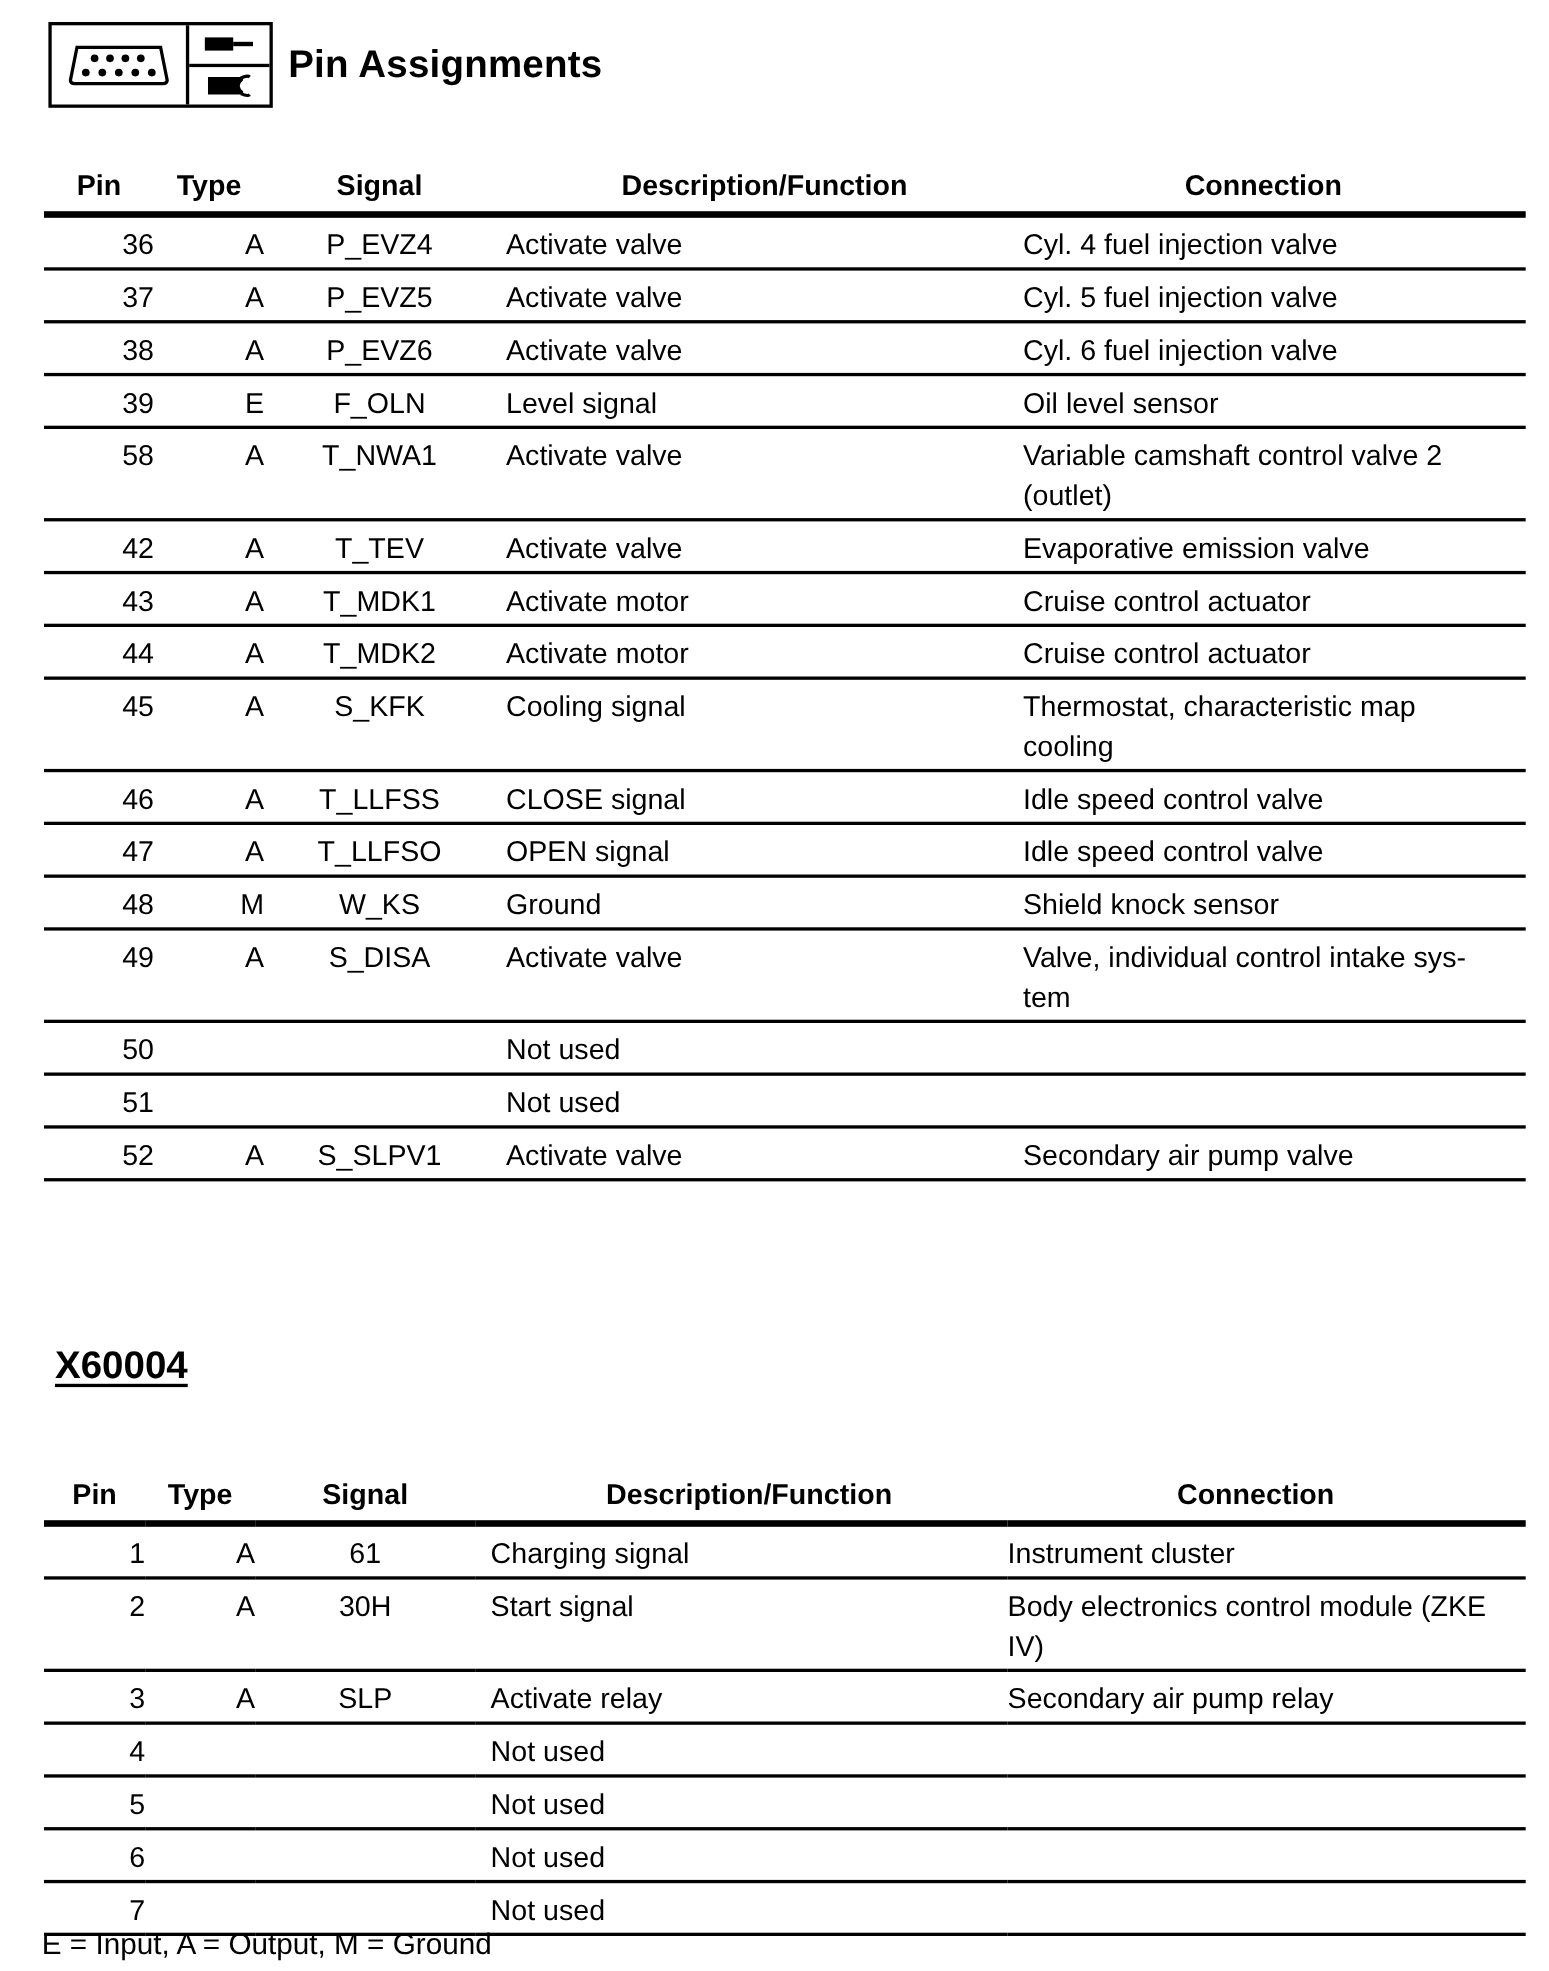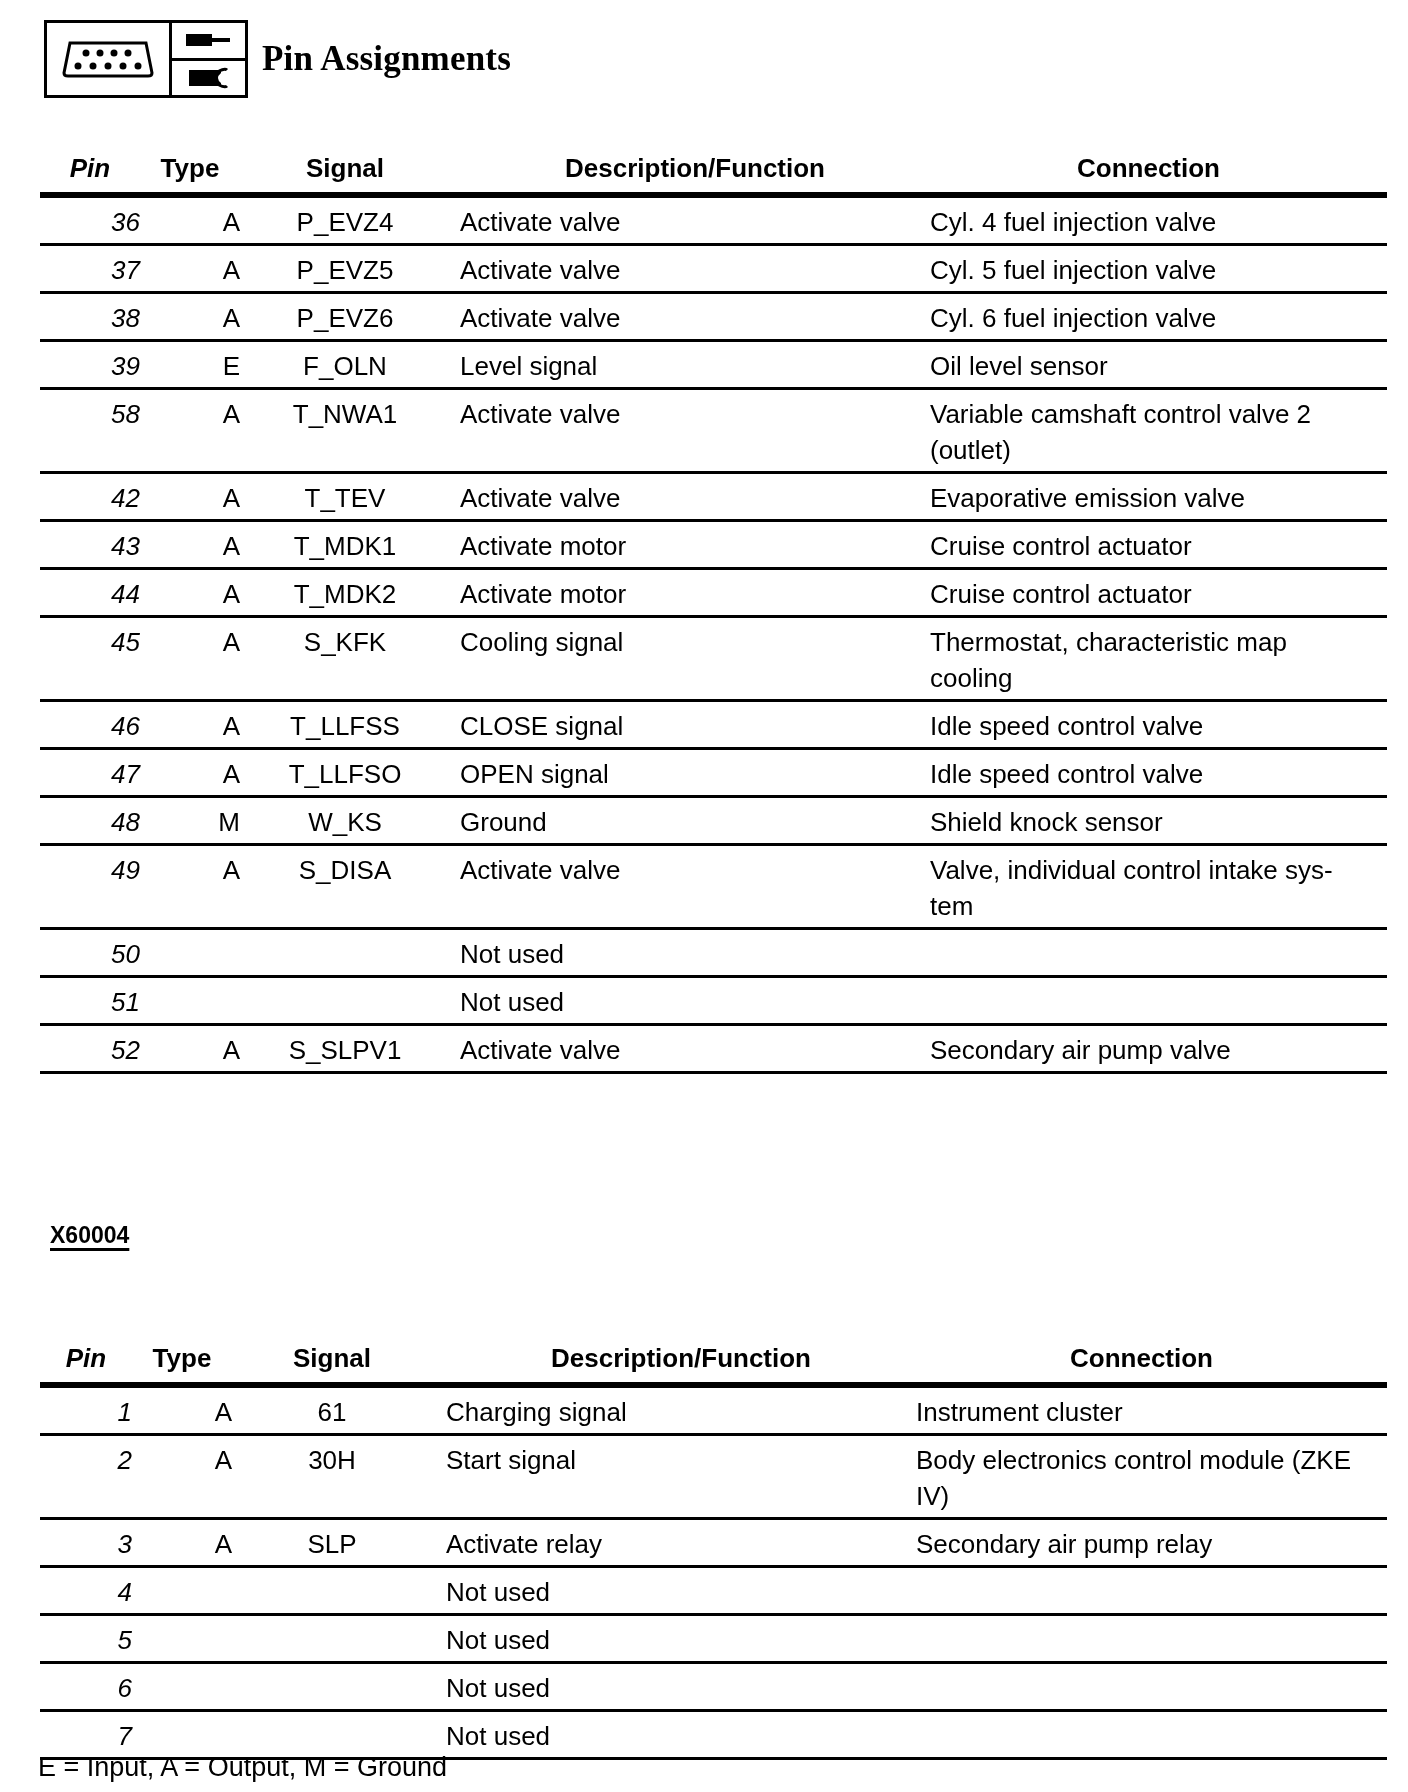--- a/index.html
+++ b/index.html
@@ -59,21 +59,20 @@
       justify-content: center;
     }
     .icon-right .cell.top {
       border-bottom: 3px solid #000;
     }
     .page-title {
       font-weight: bold;
       font-size: 35px;
       margin-left: 14px;
       letter-spacing: 0.2px;
-      font-family: Liberation Serif, serif;
     }
 
     
     .pin-table {
       position: absolute;
       left: 40px;
       width: 1347px;
       border-collapse: collapse;
       table-layout: fixed;
     }
@@ -88,35 +87,35 @@
     }
     .pin-table td {
       font-size: 26px;
       vertical-align: top;
       padding: 6px 0 0 0;
       line-height: 36px;
       border-bottom: 3px solid #000;
     }
     .pin-table tr.single td { height: 39px; }
     .pin-table tr.double td { height: 75px; }
-    .c-pin { width: 100px; text-align: right; font-style: italic; }
+    .c-pin { width: 100px; text-align: right; }
     .c-type { width: 100px; text-align: right; }
     .c-signal { width: 210px; text-align: center !important; }
     .c-desc { width: 470px; }
     .c-conn { width: auto; padding-right: 20px !important; }
     .pin-table th.c-desc, .pin-table td.c-desc { padding-left: 10px; }
 
     #table1 { top: 140px; }
     #table1 td.c-pin { padding-left: 0; }
 
     .section-heading {
       position: absolute;
       left: 50px;
       top: 1222px;
-      font-size: 23px;
+      font-size: 35px;
       font-weight: bold;
       text-decoration: underline;
       text-underline-offset: 5px;
       text-decoration-thickness: 3px;
     }
 
     #table2 { top: 1330px; }
     #table2 .c-pin { width: 92px; }
     #table2 .c-type { width: 100px; }
     #table2 .c-signal { width: 200px; }

